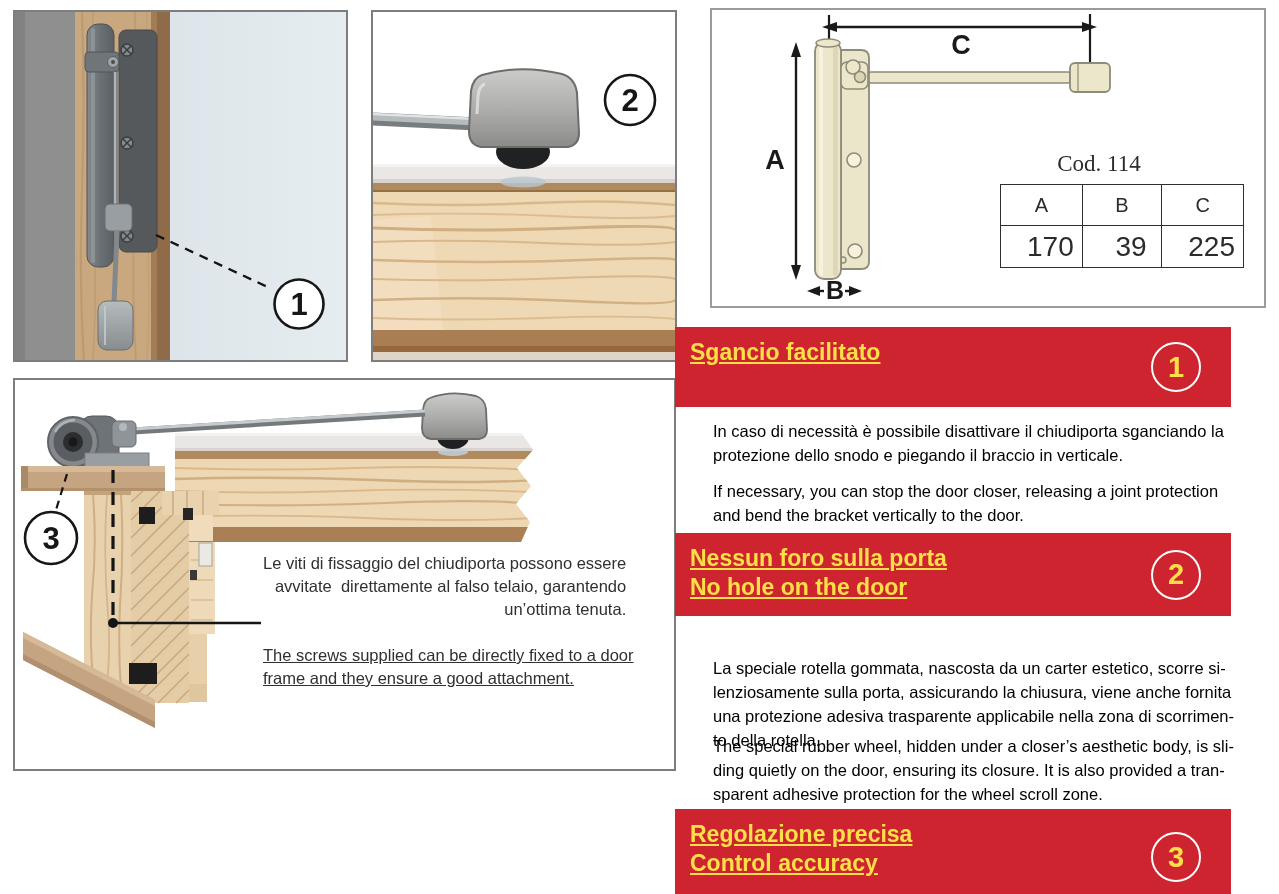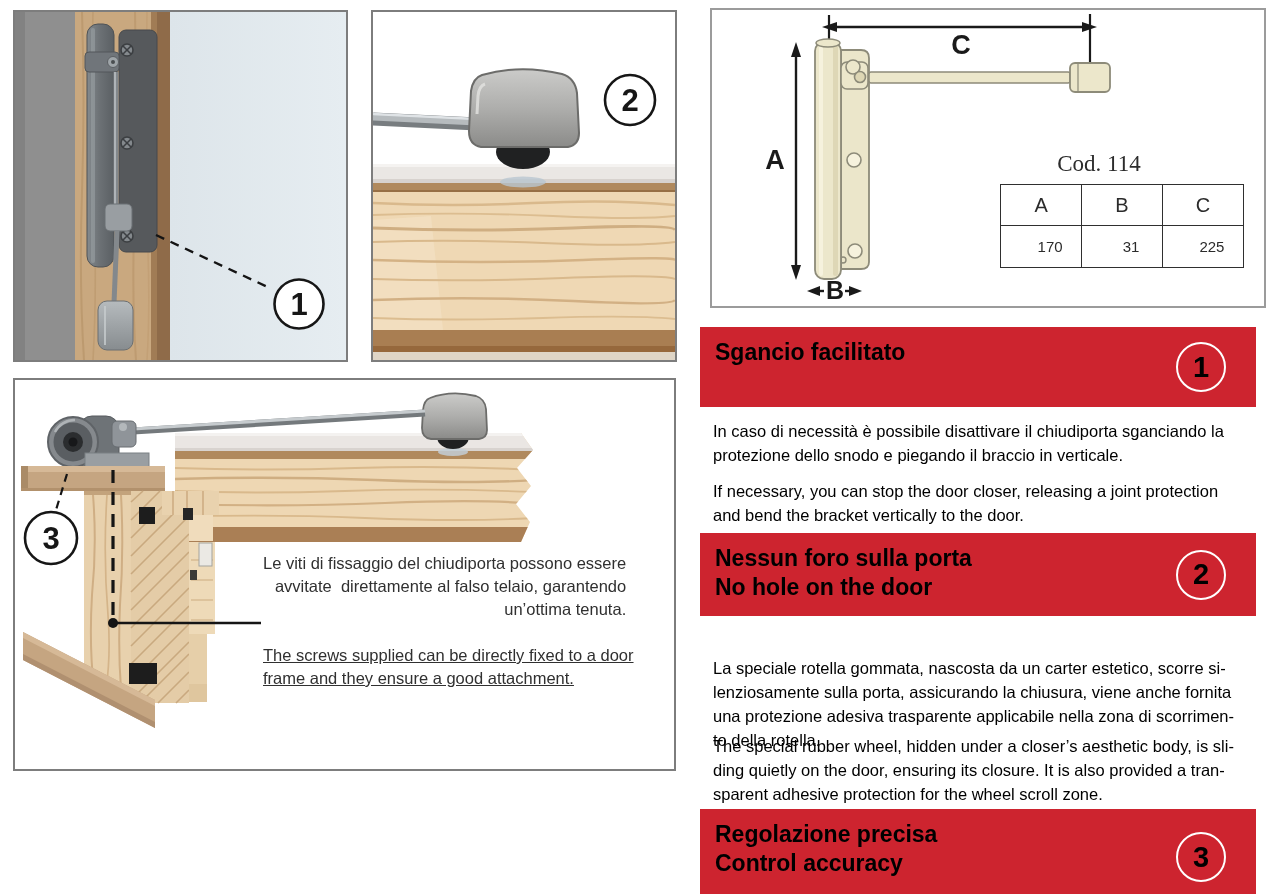--- a/index.html
+++ b/index.html
@@ -4,39 +4,39 @@
 <style>
   html,body{margin:0;padding:0;}
   body{width:1279px;height:894px;position:relative;background:#ffffff;
        font-family:"Liberation Sans", sans-serif;overflow:hidden;}
   .panel{position:absolute;background:#fff;box-sizing:border-box;}
   .photo{border:2px solid #7d7d7d;}
   .diag{border:2px solid #9b9b9b;}
   .panel svg{display:block;width:100%;height:100%;}
 
   
-  .banner{position:absolute;left:700px;width:556px;background:#cd242f;color:#000000;box-sizing:border-box;}
+  .banner{position:absolute;left:675px;width:556px;background:#cd242f;color:#fde047;box-sizing:border-box;text-decoration:underline;}
   .banner .titles{padding:11px 70px 0 15px;}
   .banner .t{font-size:23px;font-weight:bold;line-height:29px;}
   .banner .num{position:absolute;right:30px;top:50%;transform:translateY(-50%);
        width:46px;height:46px;border:2.6px solid #fff;border-radius:50%;
        display:flex;align-items:center;justify-content:center;
        font-size:29px;font-weight:bold;}
   .rtext{position:absolute;left:713px;width:560px;font-size:16.5px;line-height:24px;
        color:#000000;white-space:pre;}
   .ftext{position:absolute;font-size:16.5px;line-height:23px;color:#303030;white-space:pre;}
 
   
   .dimlabel{position:absolute;font-weight:bold;color:#1a1a1a;text-align:center;}
   .codlabel{position:absolute;font-size:23px;color:#2c2c2c;text-align:center;font-family:Liberation Serif, serif;}
   table.dims{position:absolute;border-collapse:collapse;background:#fff;}
   table.dims th,table.dims td{border:1.7px solid #2f2f2f;text-align:center;vertical-align:middle;
        font-weight:normal;color:#2b2b2b;}
   table.dims th{width:81px;height:38px;font-size:20px;}
-  table.dims td{height:39px;font-size:15px;padding-left:19px;}
+  table.dims td{height:39px;font-size:28px;padding-left:19px;}
 </style>
 </head>
 <body>
 
 <div class="panel photo" style="left:13px;top:10px;width:335px;height:352px;">
   <svg viewBox="0 0 331 348" preserveAspectRatio="none">
     <defs>
       <linearGradient id="g_cyl" x1="0" y1="0" x2="1" y2="0">
         <stop offset="0" stop-color="#848a8e"></stop>
           <stop offset="0.45" stop-color="#6d7276"></stop>
@@ -177,21 +177,21 @@
   <div class="codlabel" style="left:297px;top:141px;width:180px;">Cod. 114</div>
   <table class="dims" style="left:288px;top:174px;width:244px;">
     <tbody>
         <tr>
       <th>A</th>
       <th>B</th>
       <th>C</th>
     </tr>
     <tr>
       <td>170</td>
-      <td>31</td>
+      <td>39</td>
       <td>225</td>
     </tr>
   </tbody>
     </table>
 </div>
 
 <div class="panel photo" style="left:13px;top:378px;width:663px;height:393px;">
   <svg viewBox="0 0 659 389" preserveAspectRatio="none">
     <defs>
       <clipPath id="doorclip">

